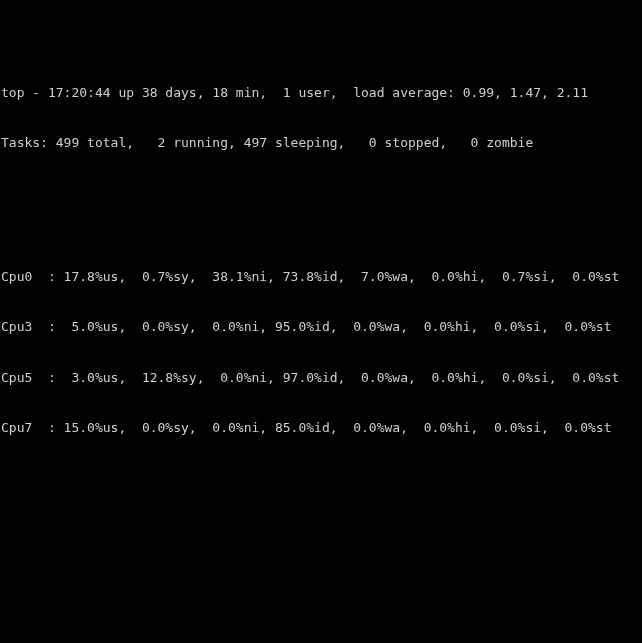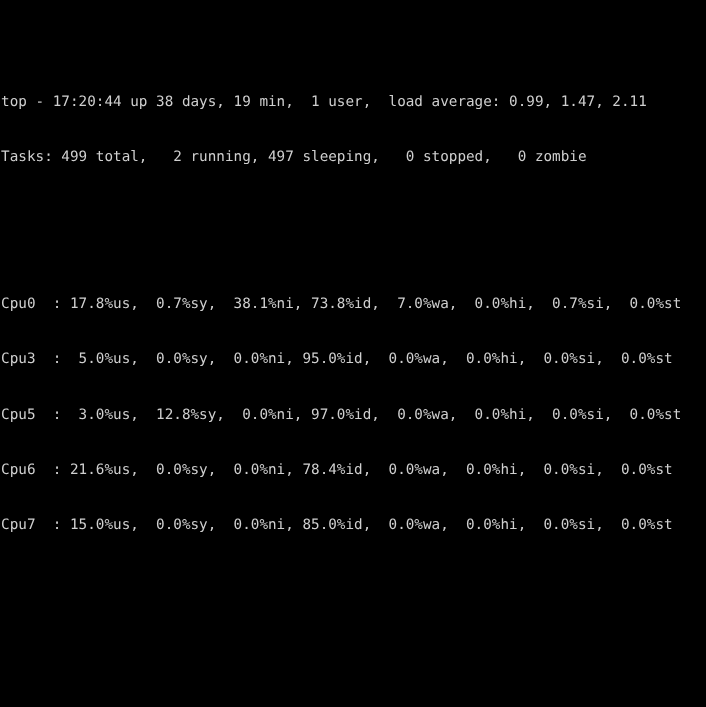--- a/index.html
+++ b/index.html
@@ -37,29 +37,28 @@
   .summary-block {
     padding-top: 1px;
   }
 </style>
 </head>
 <body>
 
 <div id="terminal">
 
   <div class="summary-block">
-    <span class="line">top - 17:20:44 up 38 days, 19 min,  1 user,  load average: 0.99, 1.47, 2.11</span>
+    <span class="line">top - 17:20:44 up 38 days, 18 min,  1 user,  load average: 0.99, 1.47, 2.11</span>
     <span class="line">Tasks: 499 total,   2 running, 497 sleeping,   0 stopped,   0 zombie</span>
   </div>
 
   <div>
     <span class="line">Cpu0  : 17.8%us,  0.7%sy,  38.1%ni, 73.8%id,  7.0%wa,  0.0%hi,  0.7%si,  0.0%st</span>
     <span class="line">Cpu3  :  5.0%us,  0.0%sy,  0.0%ni, 95.0%id,  0.0%wa,  0.0%hi,  0.0%si,  0.0%st</span>
     <span class="line">Cpu5  :  3.0%us,  12.8%sy,  0.0%ni, 97.0%id,  0.0%wa,  0.0%hi,  0.0%si,  0.0%st</span>
-    <span class="line">Cpu6  : 21.6%us,  0.0%sy,  0.0%ni, 78.4%id,  0.0%wa,  0.0%hi,  0.0%si,  0.0%st</span>
     <span class="line">Cpu7  : 15.0%us,  0.0%sy,  0.0%ni, 85.0%id,  0.0%wa,  0.0%hi,  0.0%si,  0.0%st</span>
     
     
     
     
     
     
     
     
     

